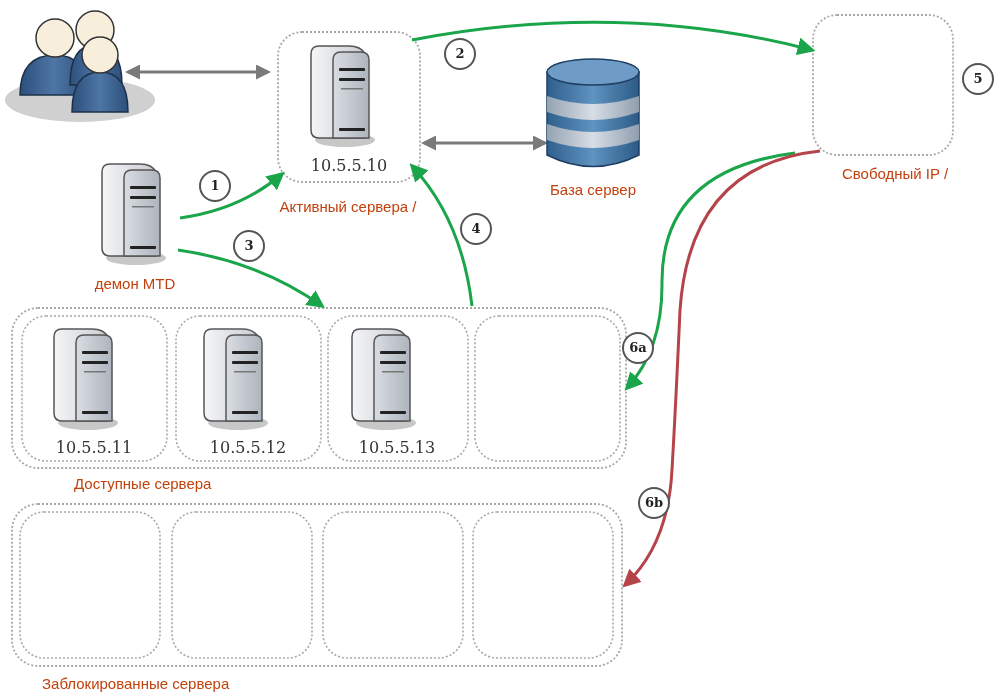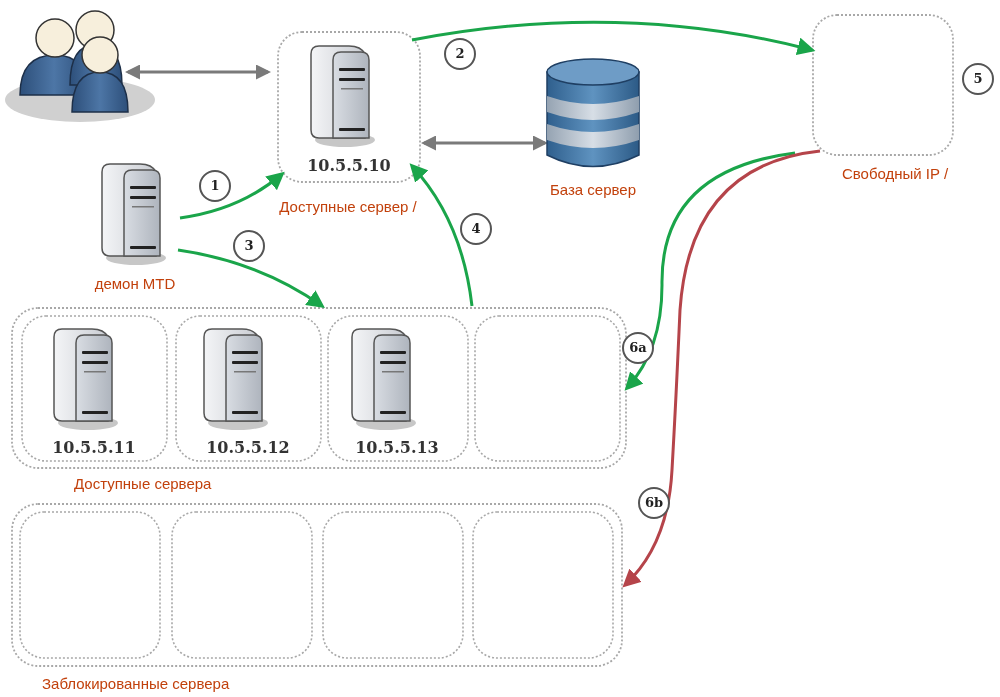--- a/index.html
+++ b/index.html
@@ -2,21 +2,21 @@
 <html><head>
 <meta charset="utf-8">
 <style>
   html, body { margin: 0; padding: 0; background: #ffffff; }
   body { width: 1000px; height: 697px; position: relative; overflow: hidden;
          font-family: "Liberation Sans", sans-serif; }
   #stage { position: absolute; left: 0; top: 0; width: 1000px; height: 697px; }
   .lbl { position: absolute; color: #c2410c; font-family: "Liberation Sans", sans-serif;
          font-size: 15px; text-align: center; line-height: 19px; white-space: nowrap; }
   .ip { position: absolute; color: #333; font-family: "DejaVu Serif", serif;
-        font-weight: bold; font-size: 16px; text-align: center; white-space: nowrap; }
+        font-weight: normal; font-size: 16px; text-align: center; white-space: nowrap; }
   .badge { position: absolute; width: 28px; height: 28px; border: 2px solid #555;
            border-radius: 50%; background: #fff; color: #222; font-family: "DejaVu Serif", serif;
            font-weight: bold; font-size: 13px; text-align: center; line-height: 28px;
            box-sizing: content-box; }
 </style>
 </head>
 <body>
 
 <svg id="stage" width="1000" height="697" viewBox="0 0 1000 697">
   <defs>
@@ -122,21 +122,21 @@
 <div class="badge" style="left:962px;top:63px;">5</div>
 <div class="badge" style="left:622px;top:288px;margin-top:44px;">6a</div>
 <div class="badge" style="left:620px;top:487px;margin-left:18px;">6b</div>
 
 <div class="ip" style="left:289px;top:156px;width:120px;">10.5.5.10</div>
 <div class="ip" style="left:34px;top:438px;width:120px;">10.5.5.11</div>
 <div class="ip" style="left:188px;top:438px;width:120px;">10.5.5.12</div>
 <div class="ip" style="left:337px;top:438px;width:120px;">10.5.5.13</div>
 
 <div class="lbl" style="left:248px;top:197px;width:200px;">
-  <div>Доступные сервер /</div>
+  <div>Активный сервера /</div>
 </div>
 <div class="lbl" style="left:528px;top:180px;width:130px;">База сервер</div>
 <div class="lbl" style="left:70px;top:274px;width:130px;">демон MTD</div>
 <div class="lbl" style="left:790px;top:164px;width:210px;">
   <div>Свободный IP /</div>
 </div>
 <div class="lbl" style="left:46px;top:474px;text-align:left;margin-left:28px;">Доступные сервера</div>
 <div class="lbl" style="left:42px;top:674px;text-align:right;">Заблокированные сервера</div>
 
 </body></html>

